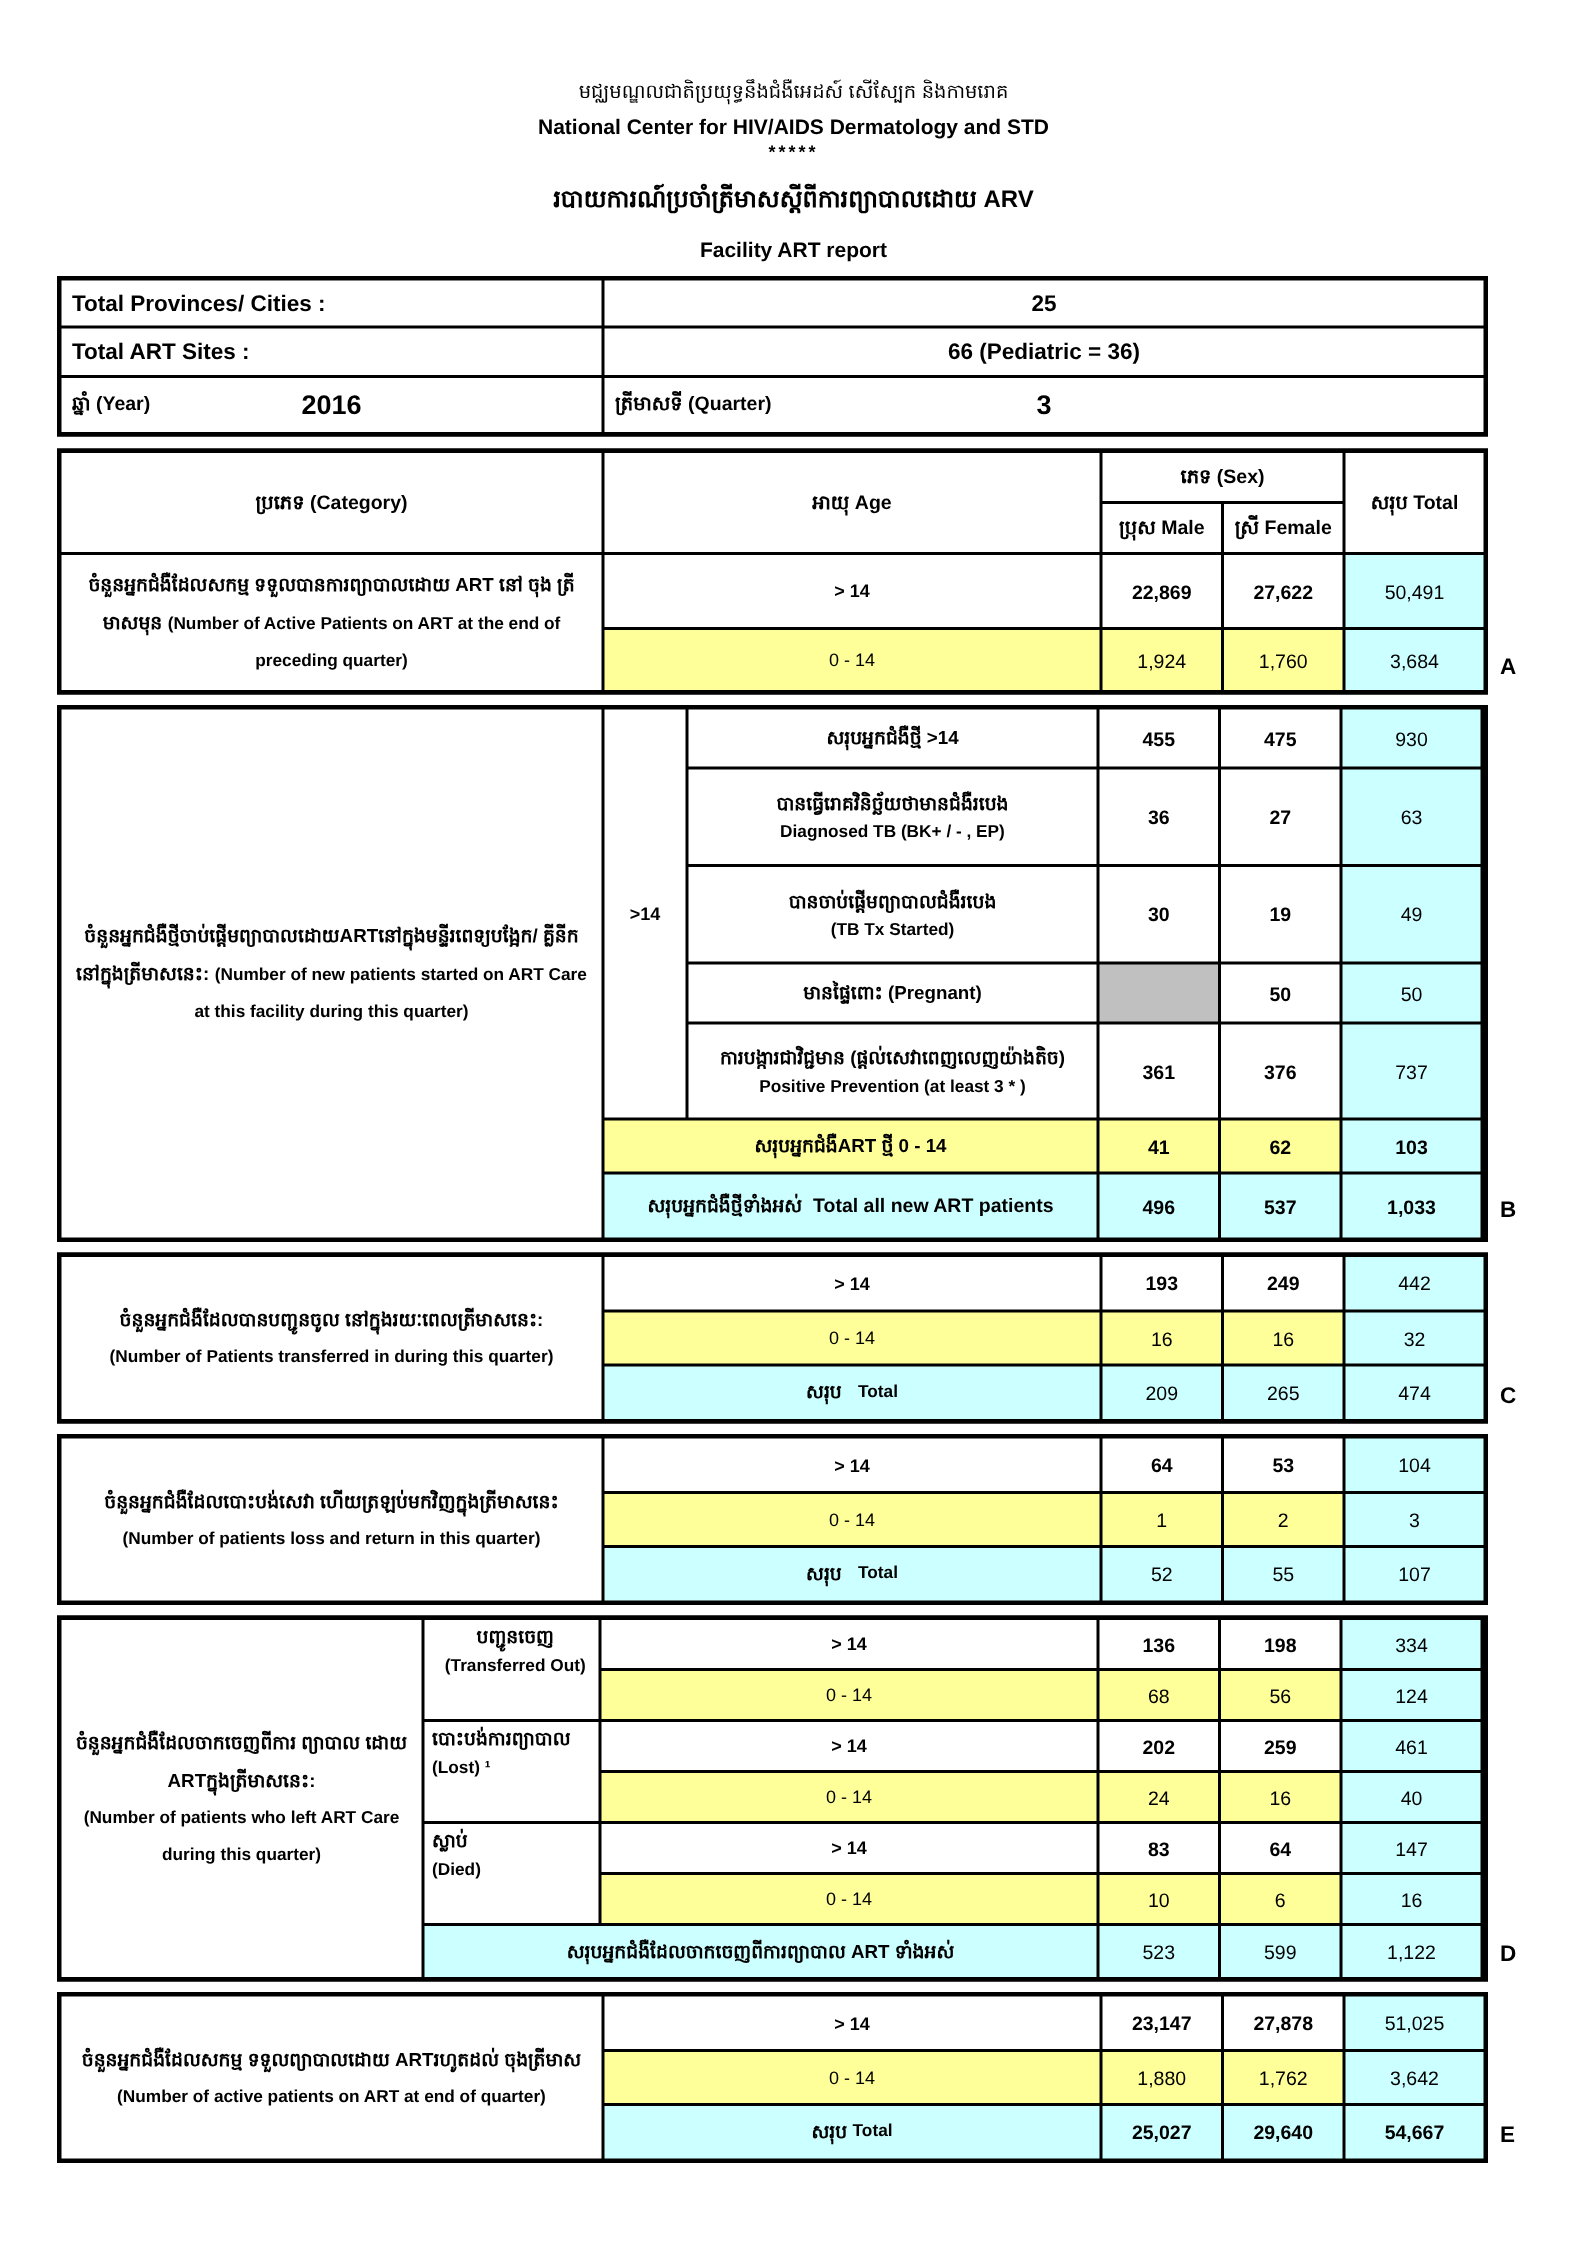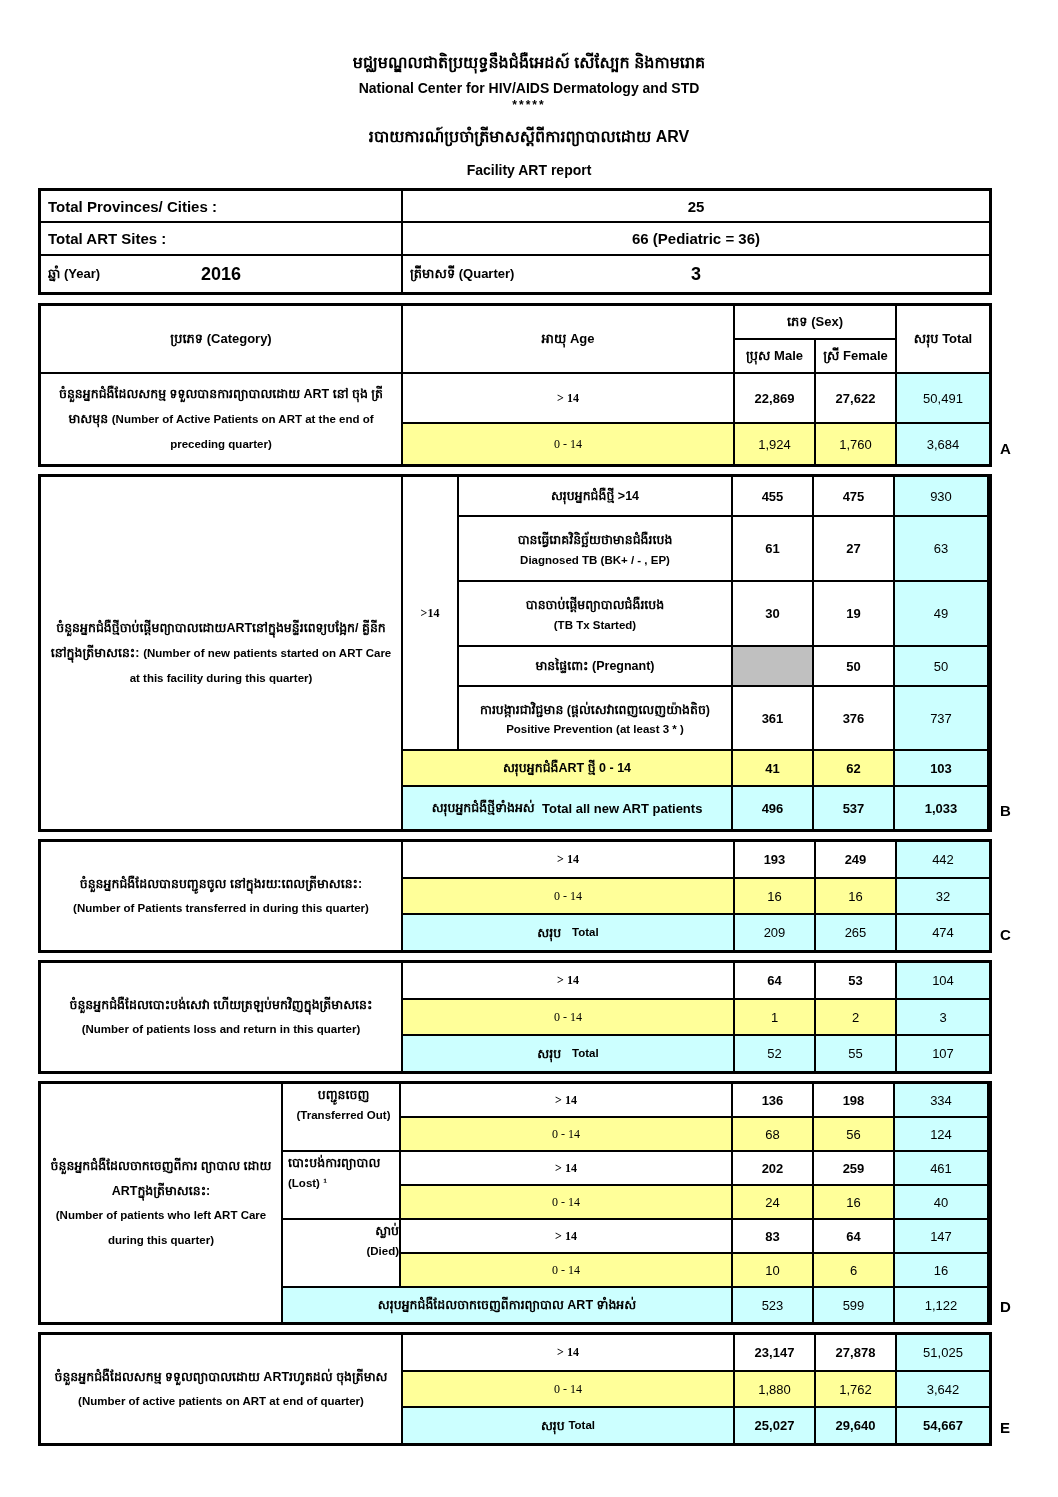--- a/index.html
+++ b/index.html
@@ -1,40 +1,40 @@
 <!DOCTYPE html>
 <html><head>
 <meta charset="utf-8">
 <style>
   html,body{margin:0;padding:0;background:#fff;}
   .page{position:relative;width:1058px;height:1497px;background:#ffffff;
         font-family:"Liberation Sans", sans-serif;color:#000;overflow:hidden;}
   
   .doc-header{padding-top:52px;text-align:center;}
-  .t-km{font-weight:bold;font-size:16px;line-height:1.4;}
+  .t-km{font-weight:normal;font-size:13px;line-height:1.4;}
   .t-en{font-weight:bold;font-size:14px;margin-top:6px;}
   .t-stars{font-weight:bold;font-size:12px;letter-spacing:2px;margin-top:2px;}
   .t-rkm{font-weight:bold;font-size:16px;margin-top:14px;}
   .t-ren{font-weight:bold;font-size:14px;margin-top:12px;}
   
   .section-wrap{position:relative;margin:0 0 7px 38px;width:954px;}
   .tbl{display:grid;gap:2px;background:#000;border:3px solid #000;box-sizing:border-box;width:100%;}
   .c{background:#fff;display:flex;align-items:center;justify-content:center;
      text-align:center;font-size:13px;min-width:0;min-height:0;}
   .col{flex-direction:column;}
   .left{justify-content:flex-start;text-align:left;}
   .y{background:#FFFF99;}
   .cy{background:#CCFFFF;}
   .gr{background:#C0C0C0;}
   .b{font-weight:bold;}
   .km{font-weight:bold;font-size:12.5px;line-height:1.8;}
   .en{font-weight:bold;font-size:11.5px;line-height:1.5;}
   .labwrap{padding:4px 8px;line-height:1.9;}
   .val{font-size:13px;}
-  .age{font-size:12px;font-family:Liberation Serif, serif;}
+  .age{font-size:12px;}
   .marker{position:absolute;left:100%;margin-left:8px;font-weight:bold;font-size:15px;}
   
   .info{display:grid;grid-template-columns:360px 586px;grid-template-rows:30px 31px 36px;
         gap:2px;background:#000;border:3px solid #000;margin:10px 0 8px 38px;width:954px;box-sizing:border-box;}
   .info .c{font-size:15px;font-weight:bold;}
   .info .lbl{justify-content:flex-start;padding-left:7px;text-align:left;}
   .rel{position:relative;align-items:center;}
   .corner{position:absolute;left:7px;top:50%;transform:translateY(-50%);font-weight:bold;font-size:13px;white-space:nowrap;}
   .big{font-size:18px;font-weight:bold;}
   
@@ -106,21 +106,21 @@
 
       <div class="c km" style="grid-area:1/3">សរុបអ្នកជំងឺថ្មី &gt;14</div>
       <div class="c val b" style="grid-area:1/4">455</div>
       <div class="c val b" style="grid-area:1/5">475</div>
       <div class="c val cy" style="grid-area:1/6">930</div>
 
       <div class="c col" style="grid-area:2/3">
         <span class="km">បានធ្វើរោគវិនិច្ឆ័យថាមានជំងឺរបេង</span>
         <span class="en">Diagnosed TB (BK+ / - , EP)</span>
       </div>
-      <div class="c val b" style="grid-area:2/4">61</div>
+      <div class="c val b" style="grid-area:2/4">36</div>
       <div class="c val b" style="grid-area:2/5">27</div>
       <div class="c val cy" style="grid-area:2/6">63</div>
 
       <div class="c col" style="grid-area:3/3">
         <span class="km">បានចាប់ផ្តើមព្យាបាលជំងឺរបេង</span>
         <span class="en">(TB Tx Started)</span>
       </div>
       <div class="c val b" style="grid-area:3/4">30</div>
       <div class="c val b" style="grid-area:3/5">19</div>
       <div class="c val cy" style="grid-area:3/6">49</div>
@@ -229,21 +229,21 @@
       </div>
       <div class="c b age" style="grid-area:3/3">&gt; 14</div>
       <div class="c val b" style="grid-area:3/4">202</div>
       <div class="c val b" style="grid-area:3/5">259</div>
       <div class="c val cy" style="grid-area:3/6">461</div>
       <div class="c age y" style="grid-area:4/3">0 - 14</div>
       <div class="c val y" style="grid-area:4/4">24</div>
       <div class="c val y" style="grid-area:4/5">16</div>
       <div class="c val cy" style="grid-area:4/6">40</div>
 
-      <div class="c col left" style="grid-area:5/2/7/3;align-items:flex-end;padding-left:5px">
+      <div class="c col left" style="grid-area:5/2/7/3;align-items:flex-start;padding-left:5px">
         <span class="km">ស្លាប់</span>
         <span class="en">(Died)</span>
       </div>
       <div class="c b age" style="grid-area:5/3">&gt; 14</div>
       <div class="c val b" style="grid-area:5/4">83</div>
       <div class="c val b" style="grid-area:5/5">64</div>
       <div class="c val cy" style="grid-area:5/6">147</div>
       <div class="c age y" style="grid-area:6/3">0 - 14</div>
       <div class="c val y" style="grid-area:6/4">10</div>
       <div class="c val y" style="grid-area:6/5">6</div>

